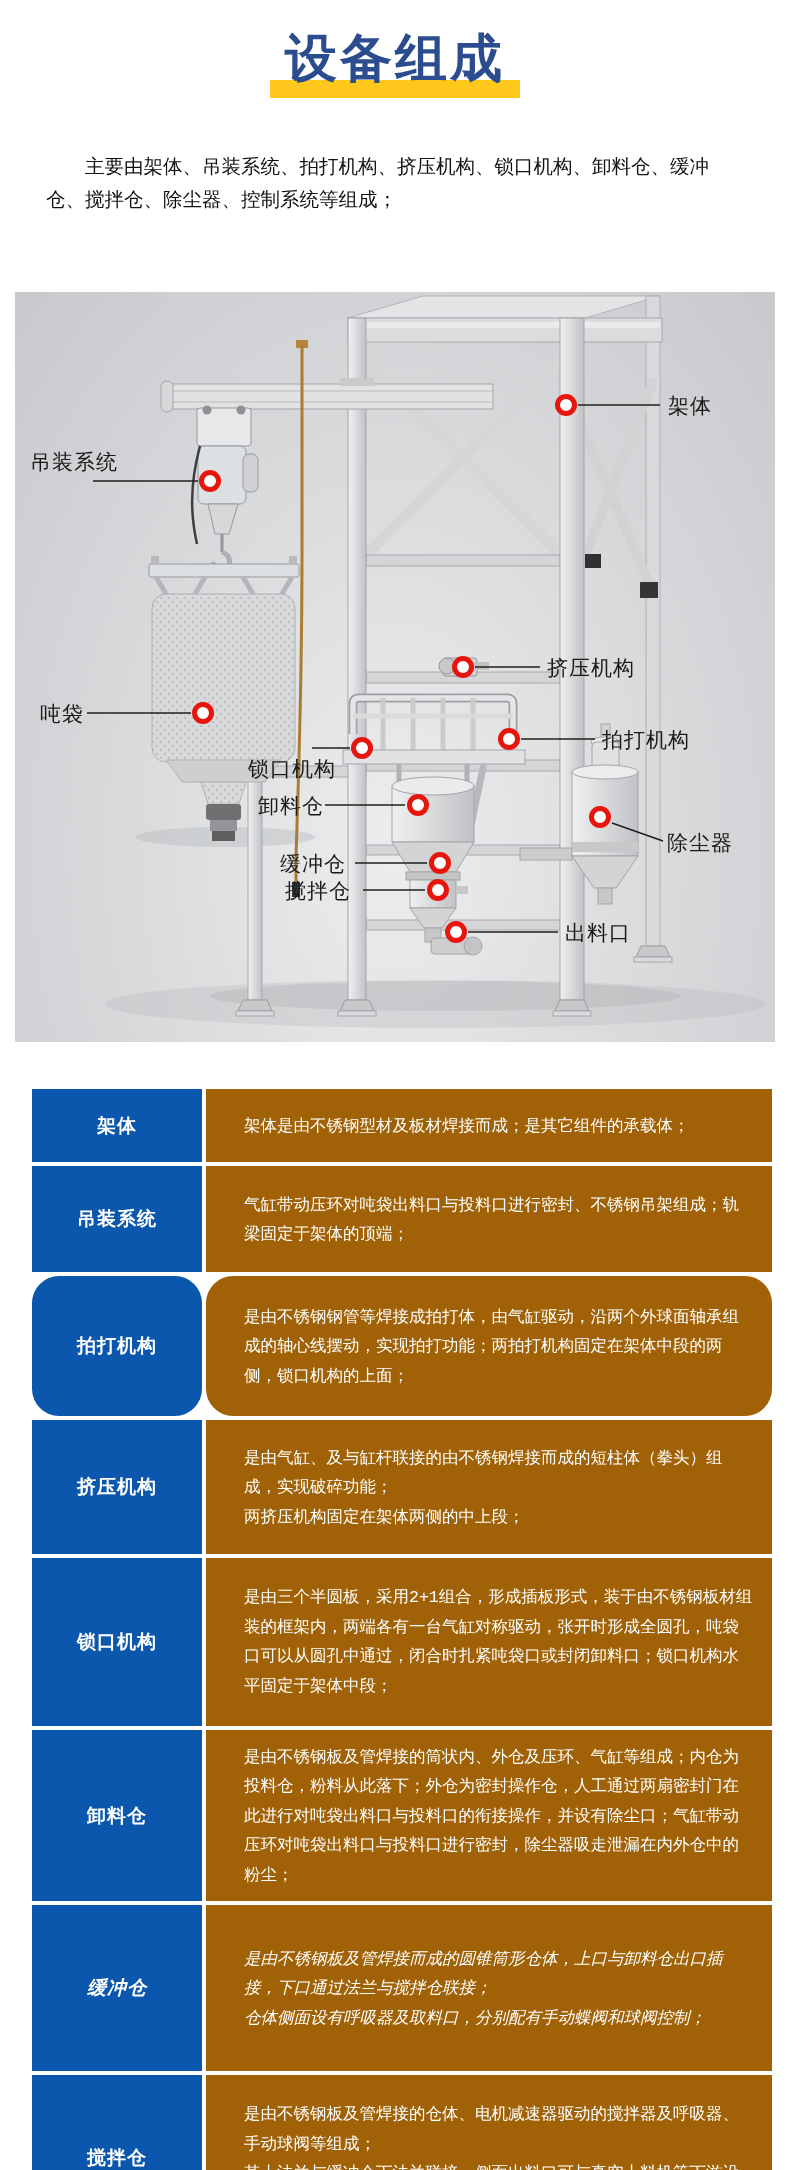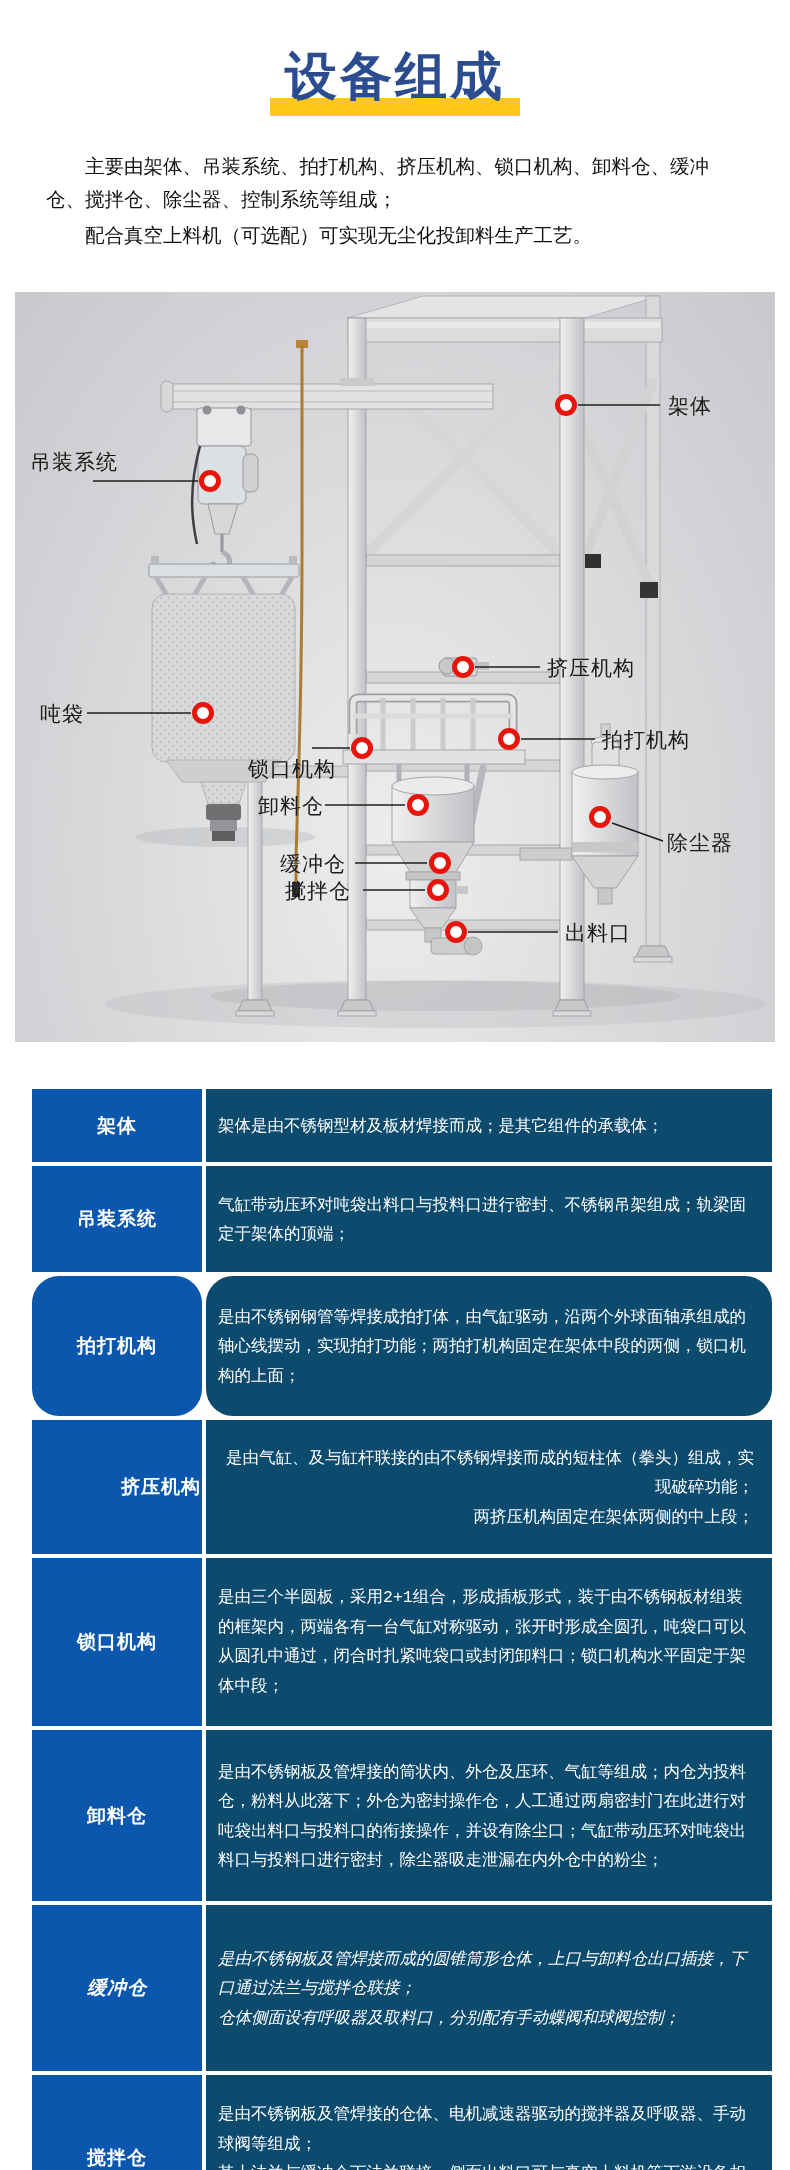--- a/index.html
+++ b/index.html
@@ -3,21 +3,21 @@
 <meta charset="utf-8">
 <style>
   html,body{margin:0;padding:0;}
   body{
     width:790px;height:2170px;position:relative;overflow:hidden;
     background:#ffffff;
     font-family:"Liberation Sans","DejaVu Sans",sans-serif;
     color:#111;
   }
   
-  .title-wrap{position:absolute;top:44px;left:0;width:790px;text-align:center;}
+  .title-wrap{position:absolute;top:26px;left:0;width:790px;text-align:center;}
   .title-highlight{
     position:absolute;left:50%;transform:translateX(-50%);
     top:54px;width:250px;height:18px;background:#ffc81a;z-index:0;
   }
   .page-title{
     position:relative;z-index:1;margin:0;
     font-size:52px;font-weight:bold;letter-spacing:3px;
     color:#2b4d8f;line-height:1.25;
   }
   
@@ -35,38 +35,37 @@
     position:absolute;top:1085px;left:28px;width:748px;
     border-collapse:separate;border-spacing:4px;
     table-layout:fixed;
   }
   table.component-table td{vertical-align:middle;}
   td.name-cell{
     width:168px;background:#0a57ad;color:#ffffff;text-align:center;
     font-size:19px;font-weight:bold;letter-spacing:1px;
   }
   td.desc-cell{
-    background:#0c4a6e;color:#ffffff;font-size:16.5px;line-height:29.5px;
-    padding:8px 18px 8px 12px;white-space:pre-line;
+    background:#a16207;color:#ffffff;font-size:16.5px;line-height:29.5px;
+    padding:8px 18px 8px 38px;white-space:pre-line;
   }
   tr.r1 td{height:57px;} tr.r2 td{height:90px;} tr.r3 td{height:124px;border-radius:27px;}
-  tr.r4 td{height:118px;text-align:right;} tr.r5 td{height:152px;font-family:Liberation Mono, monospace;} tr.r6 td{height:155px;}
+  tr.r4 td{height:118px;} tr.r5 td{height:152px;font-family:Liberation Mono, monospace;} tr.r6 td{height:155px;}
   tr.r7 td{height:150px;font-style:italic;} tr.r8 td{height:150px;}
 </style>
 </head>
 <body>
 
 <div class="title-wrap">
   <div class="title-highlight"></div>
   <h1 class="page-title">设备组成</h1>
 </div>
 
 <div class="intro">
   <p>主要由架体、吊装系统、拍打机构、挤压机构、锁口机构、卸料仓、缓冲仓、搅拌仓、除尘器、控制系统等组成；</p>
-  <p>配合真空上料机（可选配）可实现无尘化投卸料生产工艺。</p>
 </div>
 
 <div class="diagram">
 <svg width="760" height="750" viewBox="0 0 760 750">
   <defs>
     <linearGradient id="steelV" x1="0" y1="0" x2="1" y2="0">
       <stop offset="0" stop-color="#eef0f1"></stop>
           <stop offset="1" stop-color="#c0c2c5"></stop>
     </linearGradient>
     <pattern id="bagPat" width="8" height="8" patternUnits="userSpaceOnUse">

